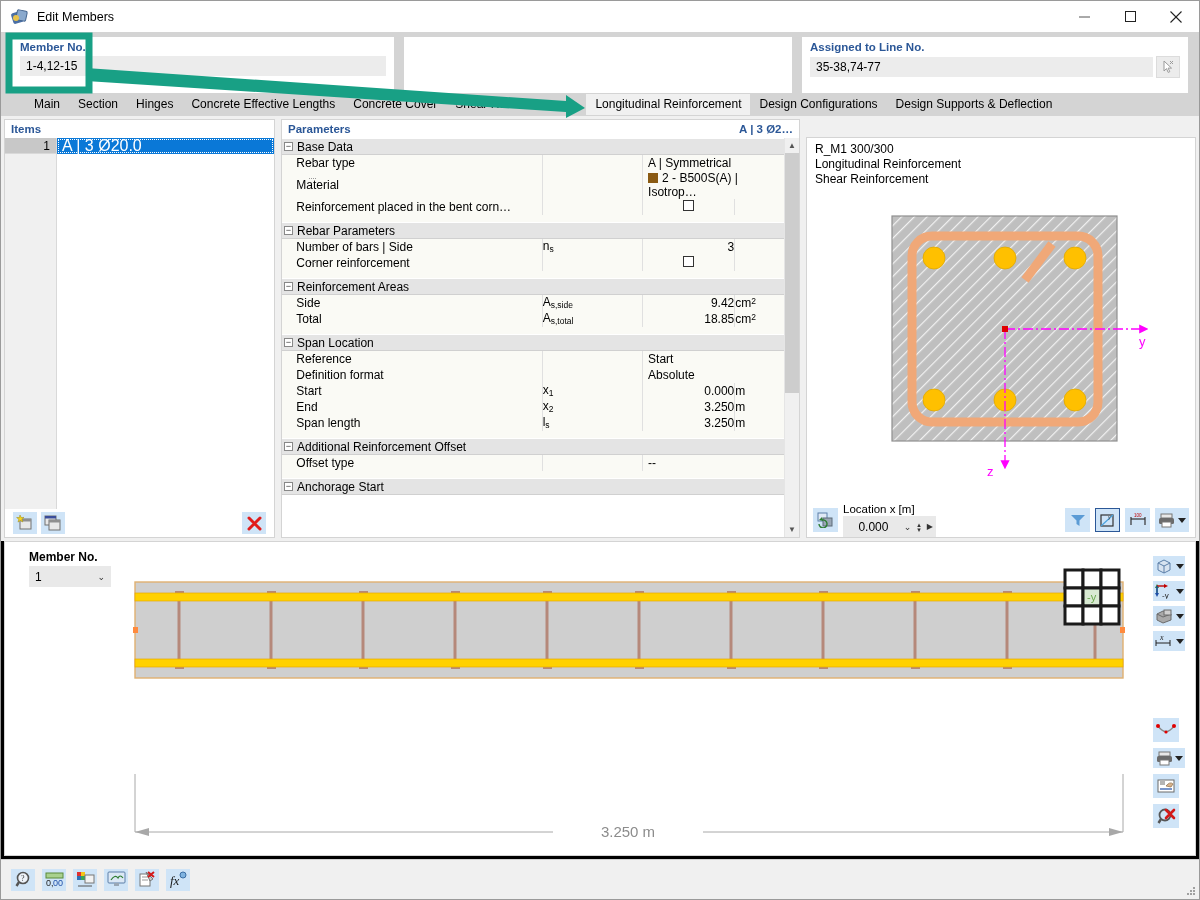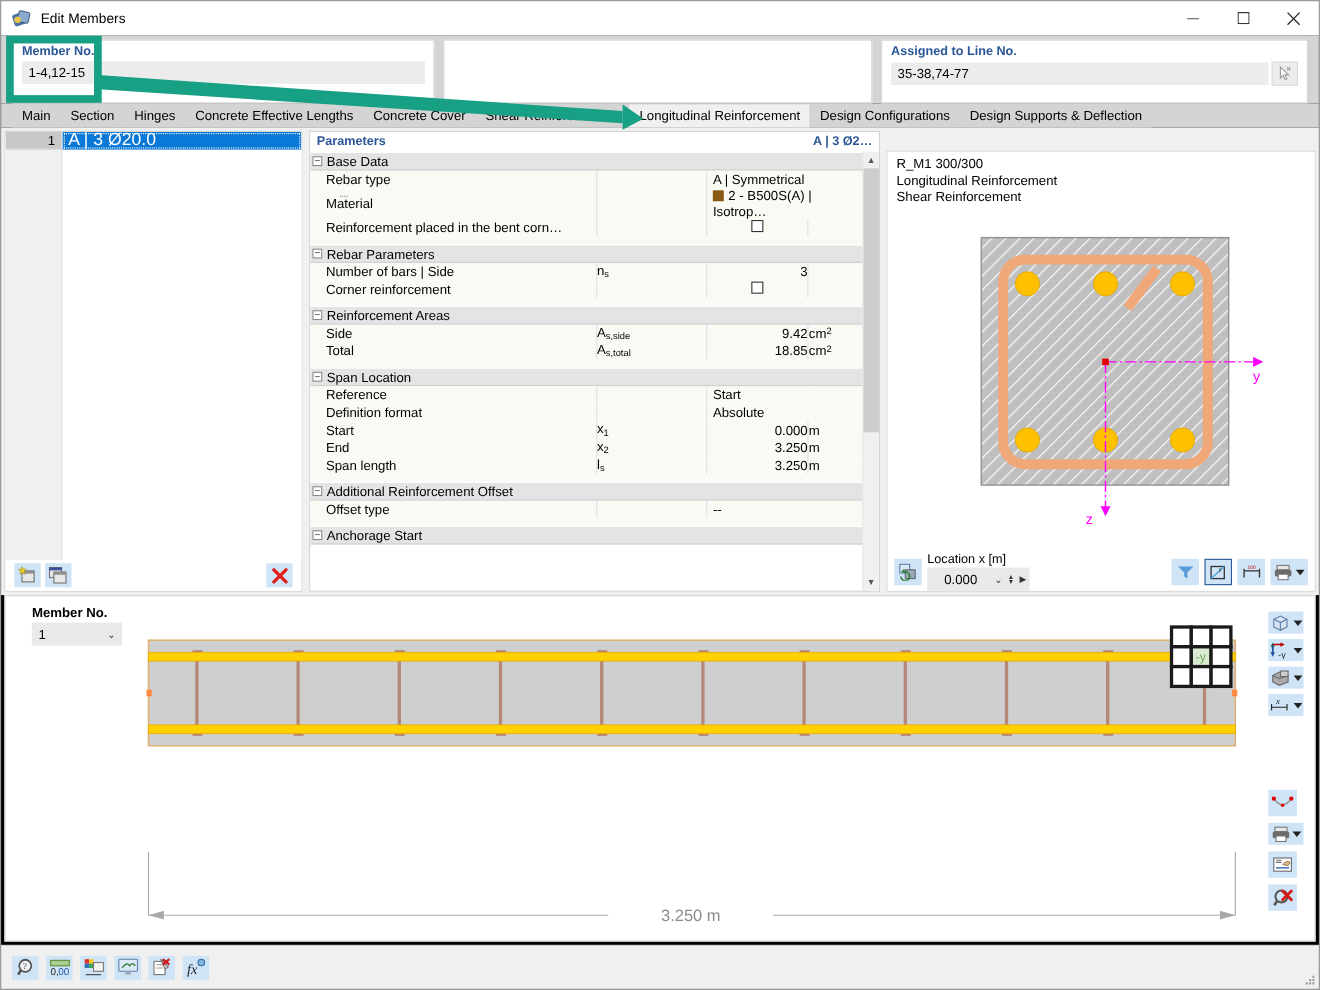--- a/index.html
+++ b/index.html
@@ -60,22 +60,22 @@
     padding:0 5px; font-size:12px; color:#000; flex:1; min-width:0;
     white-space:nowrap; overflow:hidden;
   }
   .hpickbtn {
     width:24px; height:22px; background:#ececec; border:1px solid #dcdcdc;
     display:flex; align-items:center; justify-content:center; flex:0 0 24px;
   }
 
   
   .tabstrip {
-    flex:0 0 22px; background:#d4d4d4; display:flex; align-items:center;
-    padding-left:10px; position:relative;
+    flex:0 0 22px; background:#d4d4d4; display:flex; align-items:flex-start;
+    padding-left:24px; position:relative;
   }
   .tab {
     height:21px; line-height:21px; padding:0 9px; font-size:12px; color:#000;
     background:#d4d4d4; white-space:nowrap; position:relative;
   }
   .tab.active { background:#f0f0f0; }
 
   
   .upper {
     flex:0 0 425px; background:#f0f0f0; display:flex;
@@ -285,20 +285,23 @@
     <div class="tab">Concrete Cover</div>
     <div class="tab">Shear Reinforcemen…</div>
     <div class="tab active">Longitudinal Reinforcement</div>
     <div class="tab">Design Configurations</div>
     <div class="tab">Design Supports &amp; Deflection</div>
   </div>
 
   <div class="upper">
 
     <div class="panel panel-items">
+      <div class="panel-head">
+        <span>Items</span>
+      </div>
       <div class="items-body">
         <div class="items-col-no">
           <div class="item-no">1</div>
         </div>
         <div class="items-col-val">
           <div class="item-val">A | 3 Ø20.0</div>
         </div>
       </div>
       <div class="items-foot">
         <div class="tbtn">

